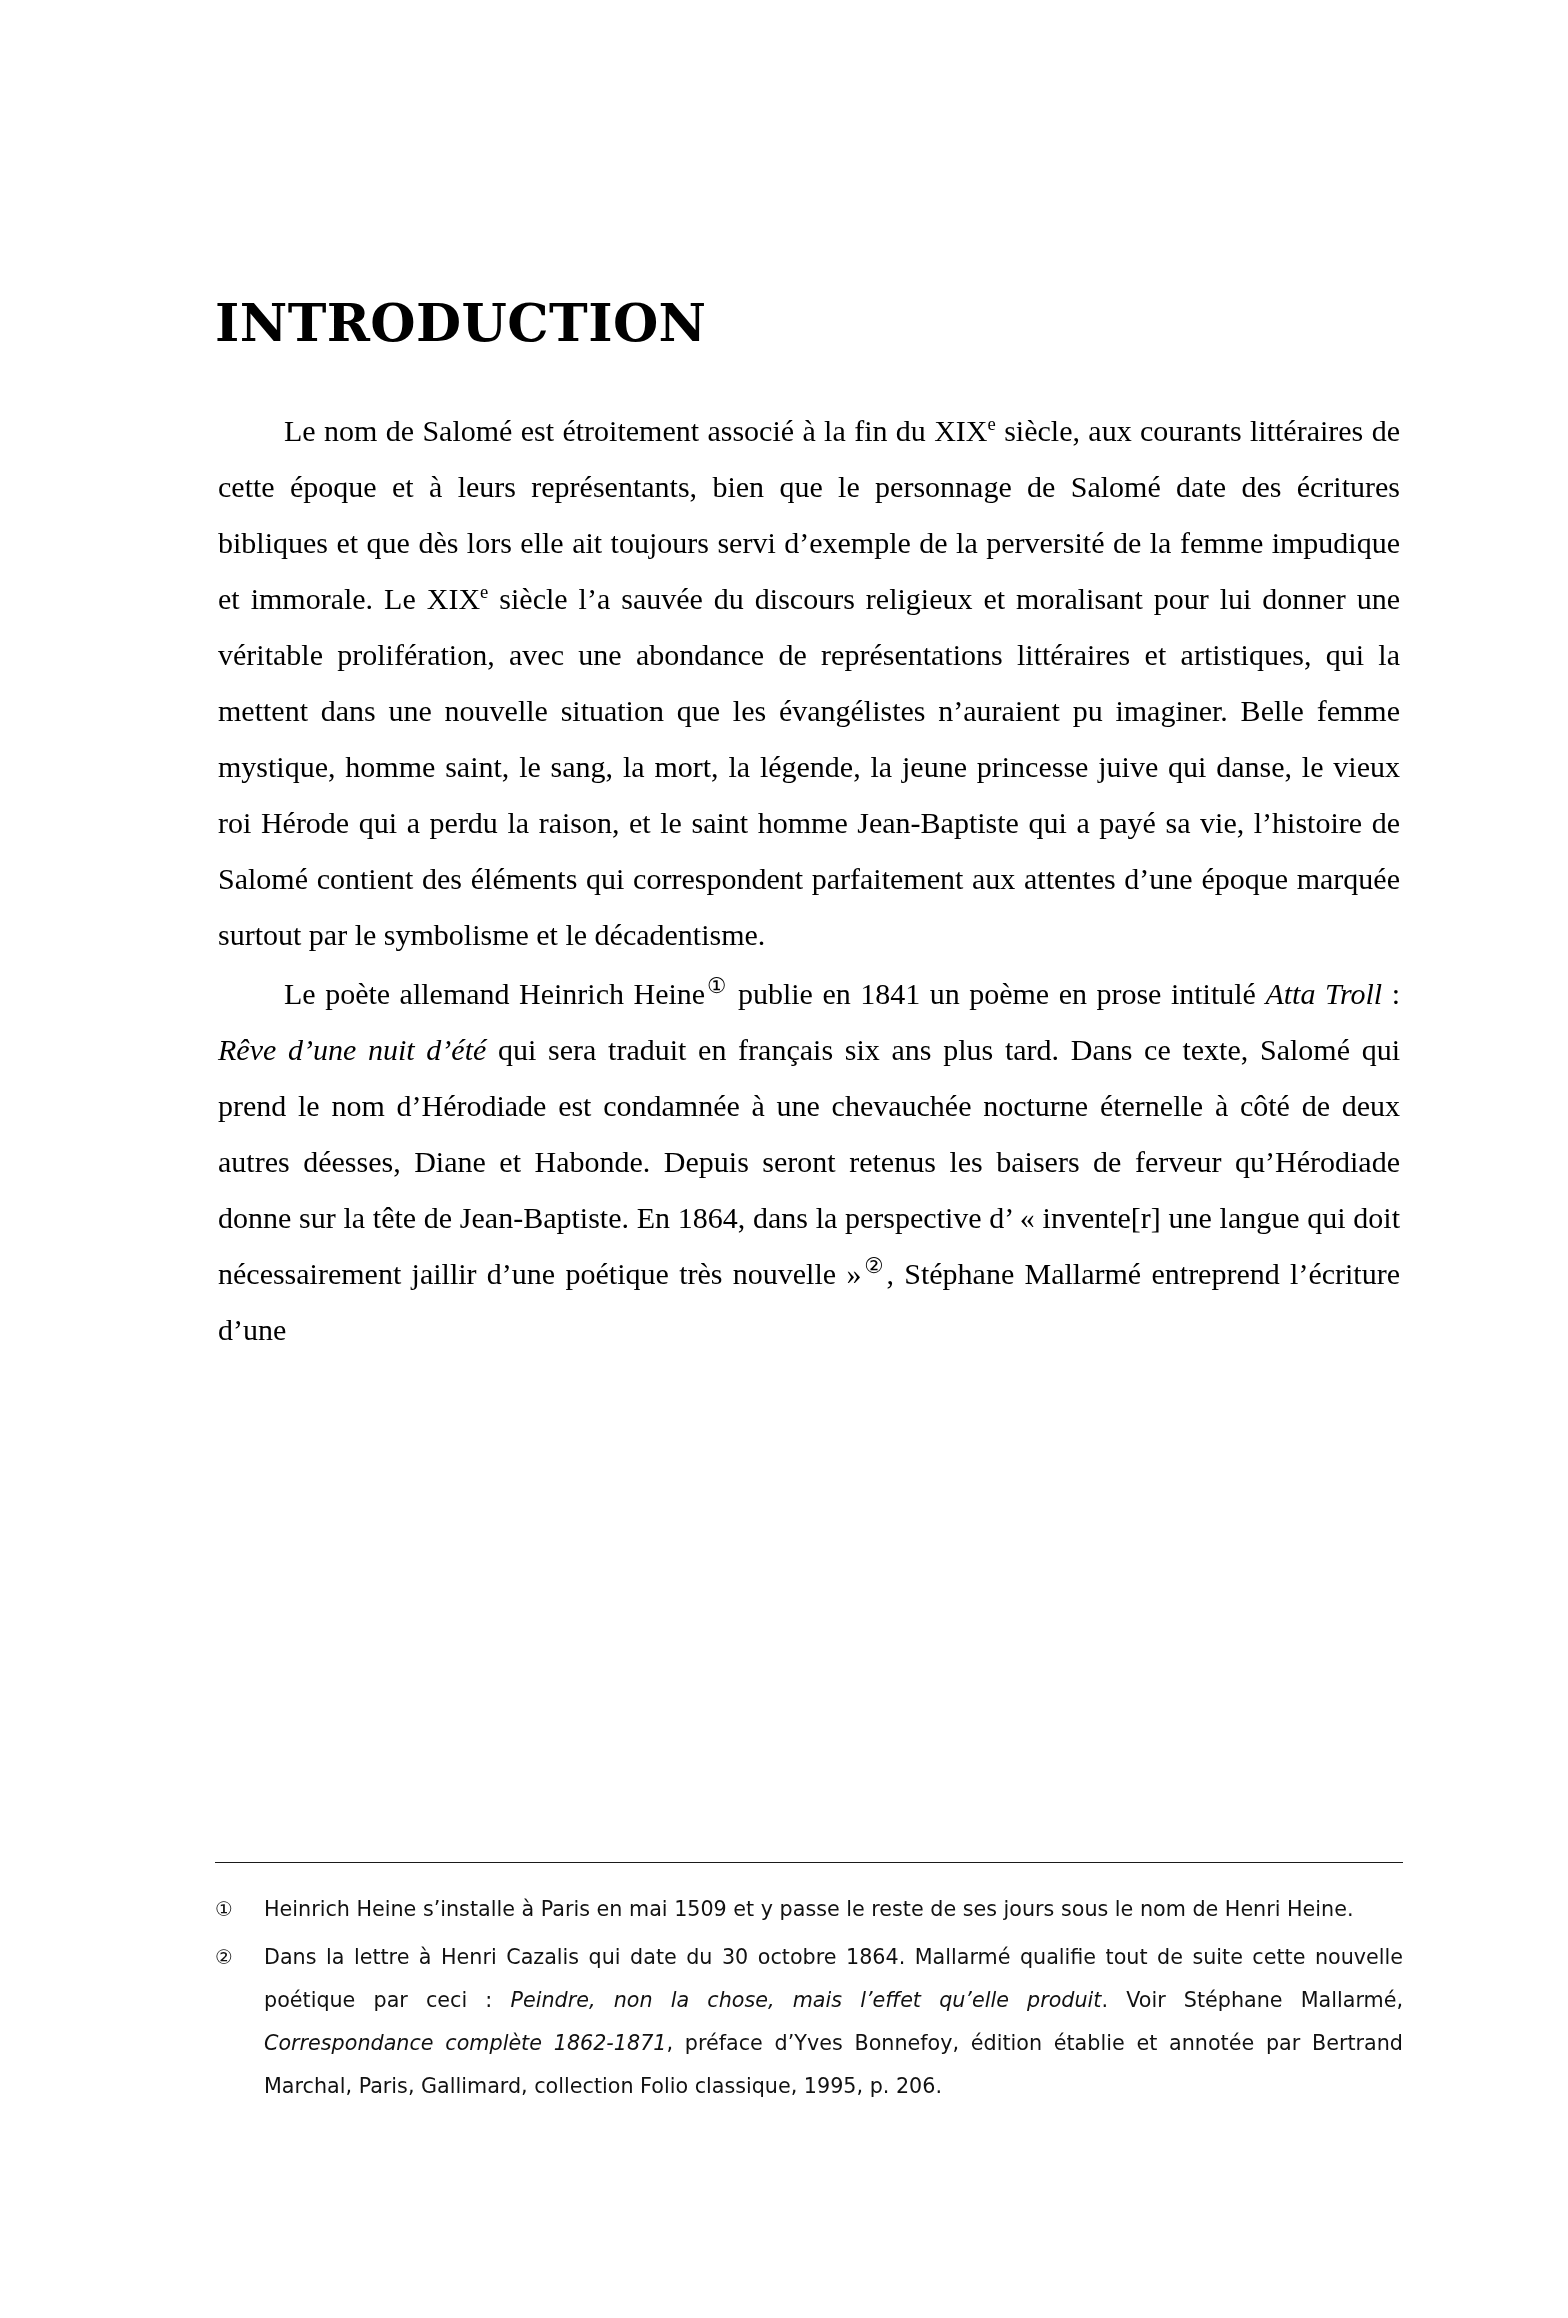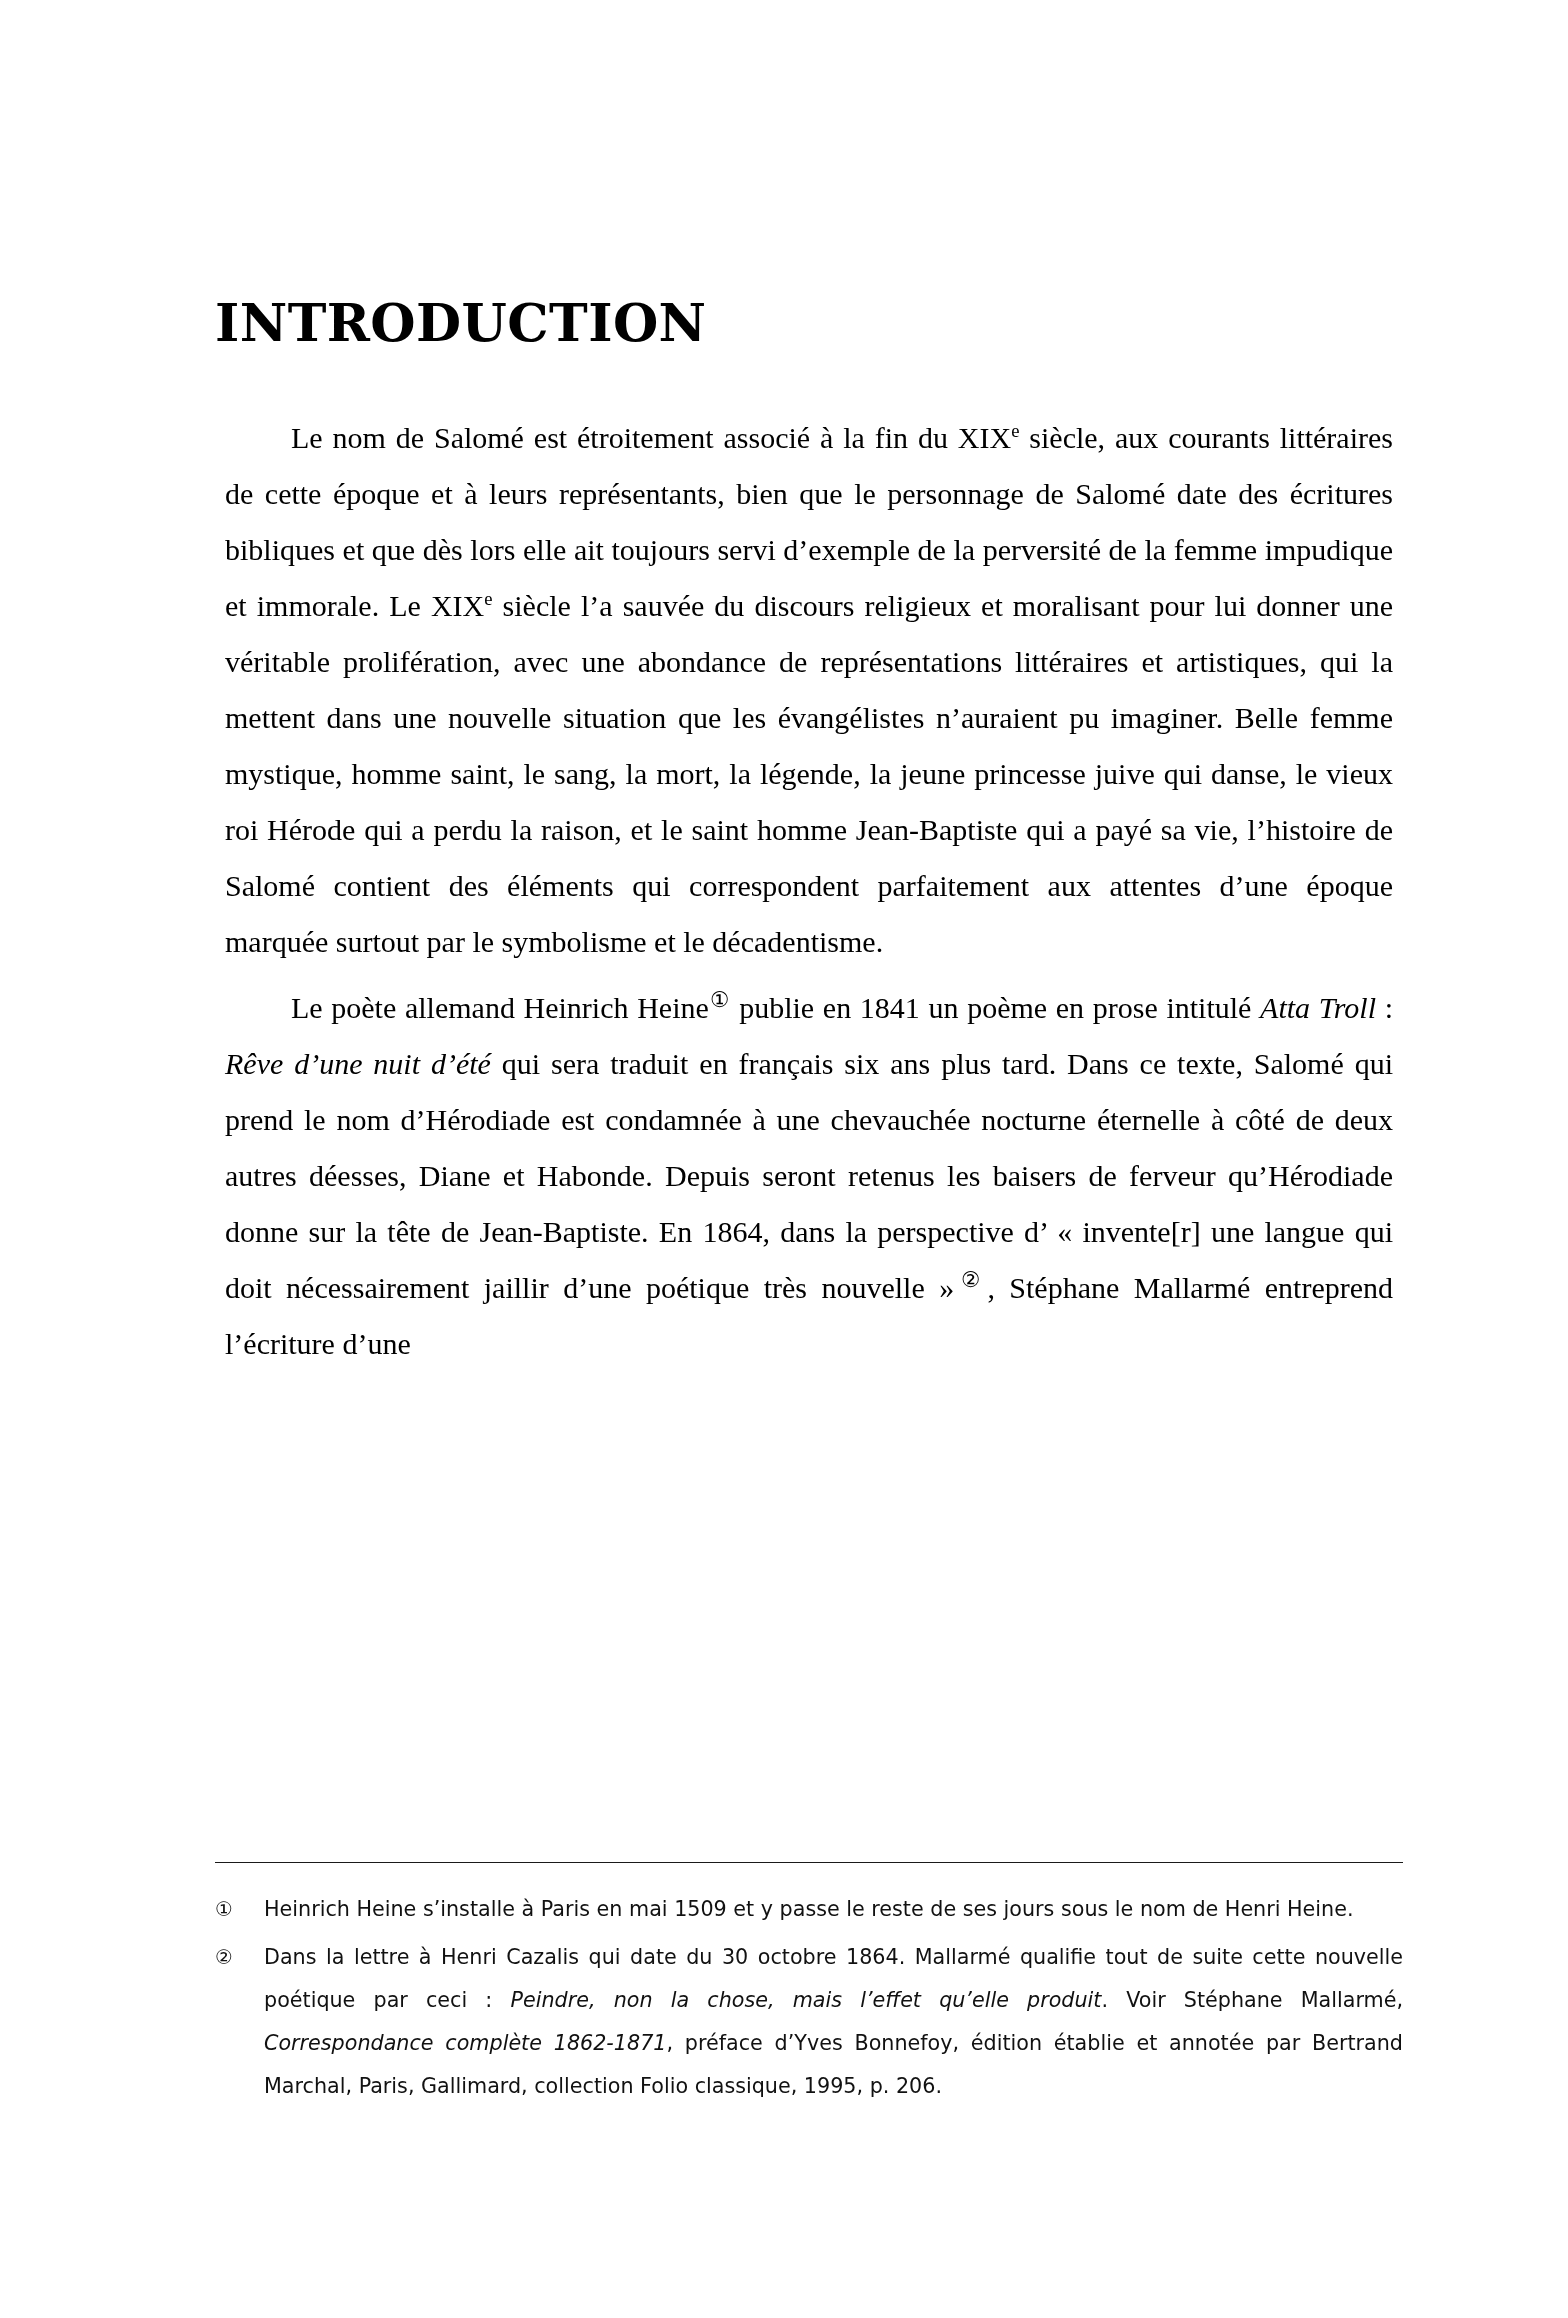--- a/index.html
+++ b/index.html
@@ -41,21 +41,21 @@
     font-size: 31px;
     margin: 0;
     padding-top: 108px;
     line-height: 1.2;
   }
   .body-text {
     font-size: 30px;
     line-height: 56px;
     text-align: justify;
     text-justify: inter-word;
-    margin: 10px;
+    margin: 3px;
   }
   .para-first {
     padding-top: 49px;
   }
   .body-text .indent {
     display: inline-block;
     width: 66px;
   }
   sup {
     font-size: 0.62em;

